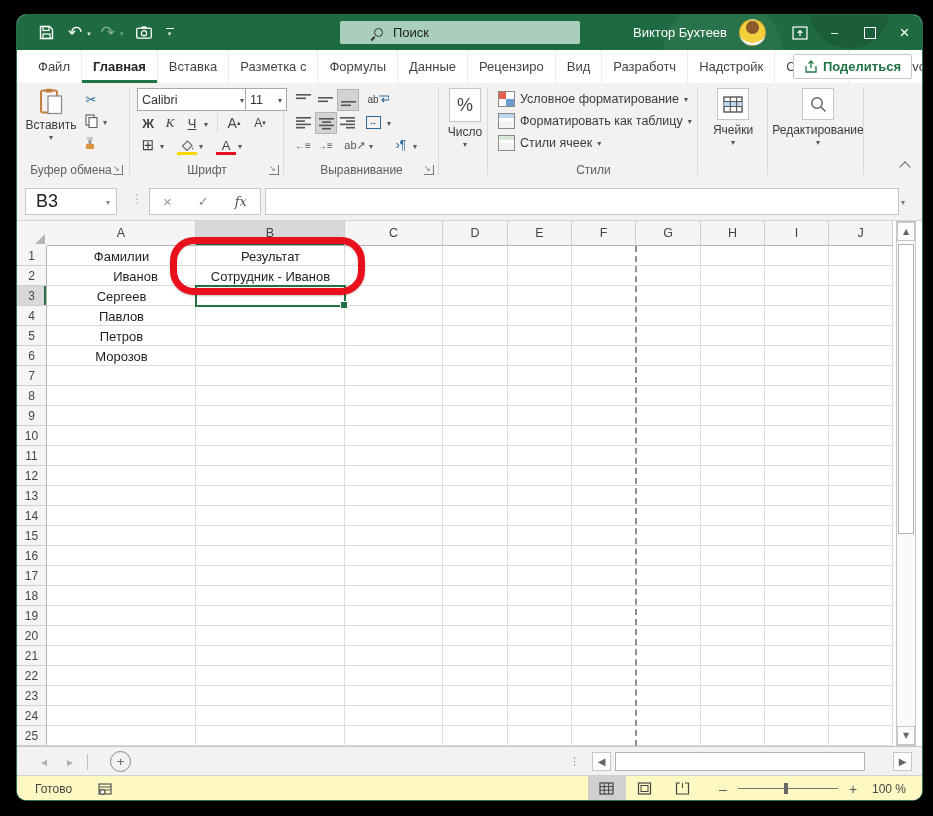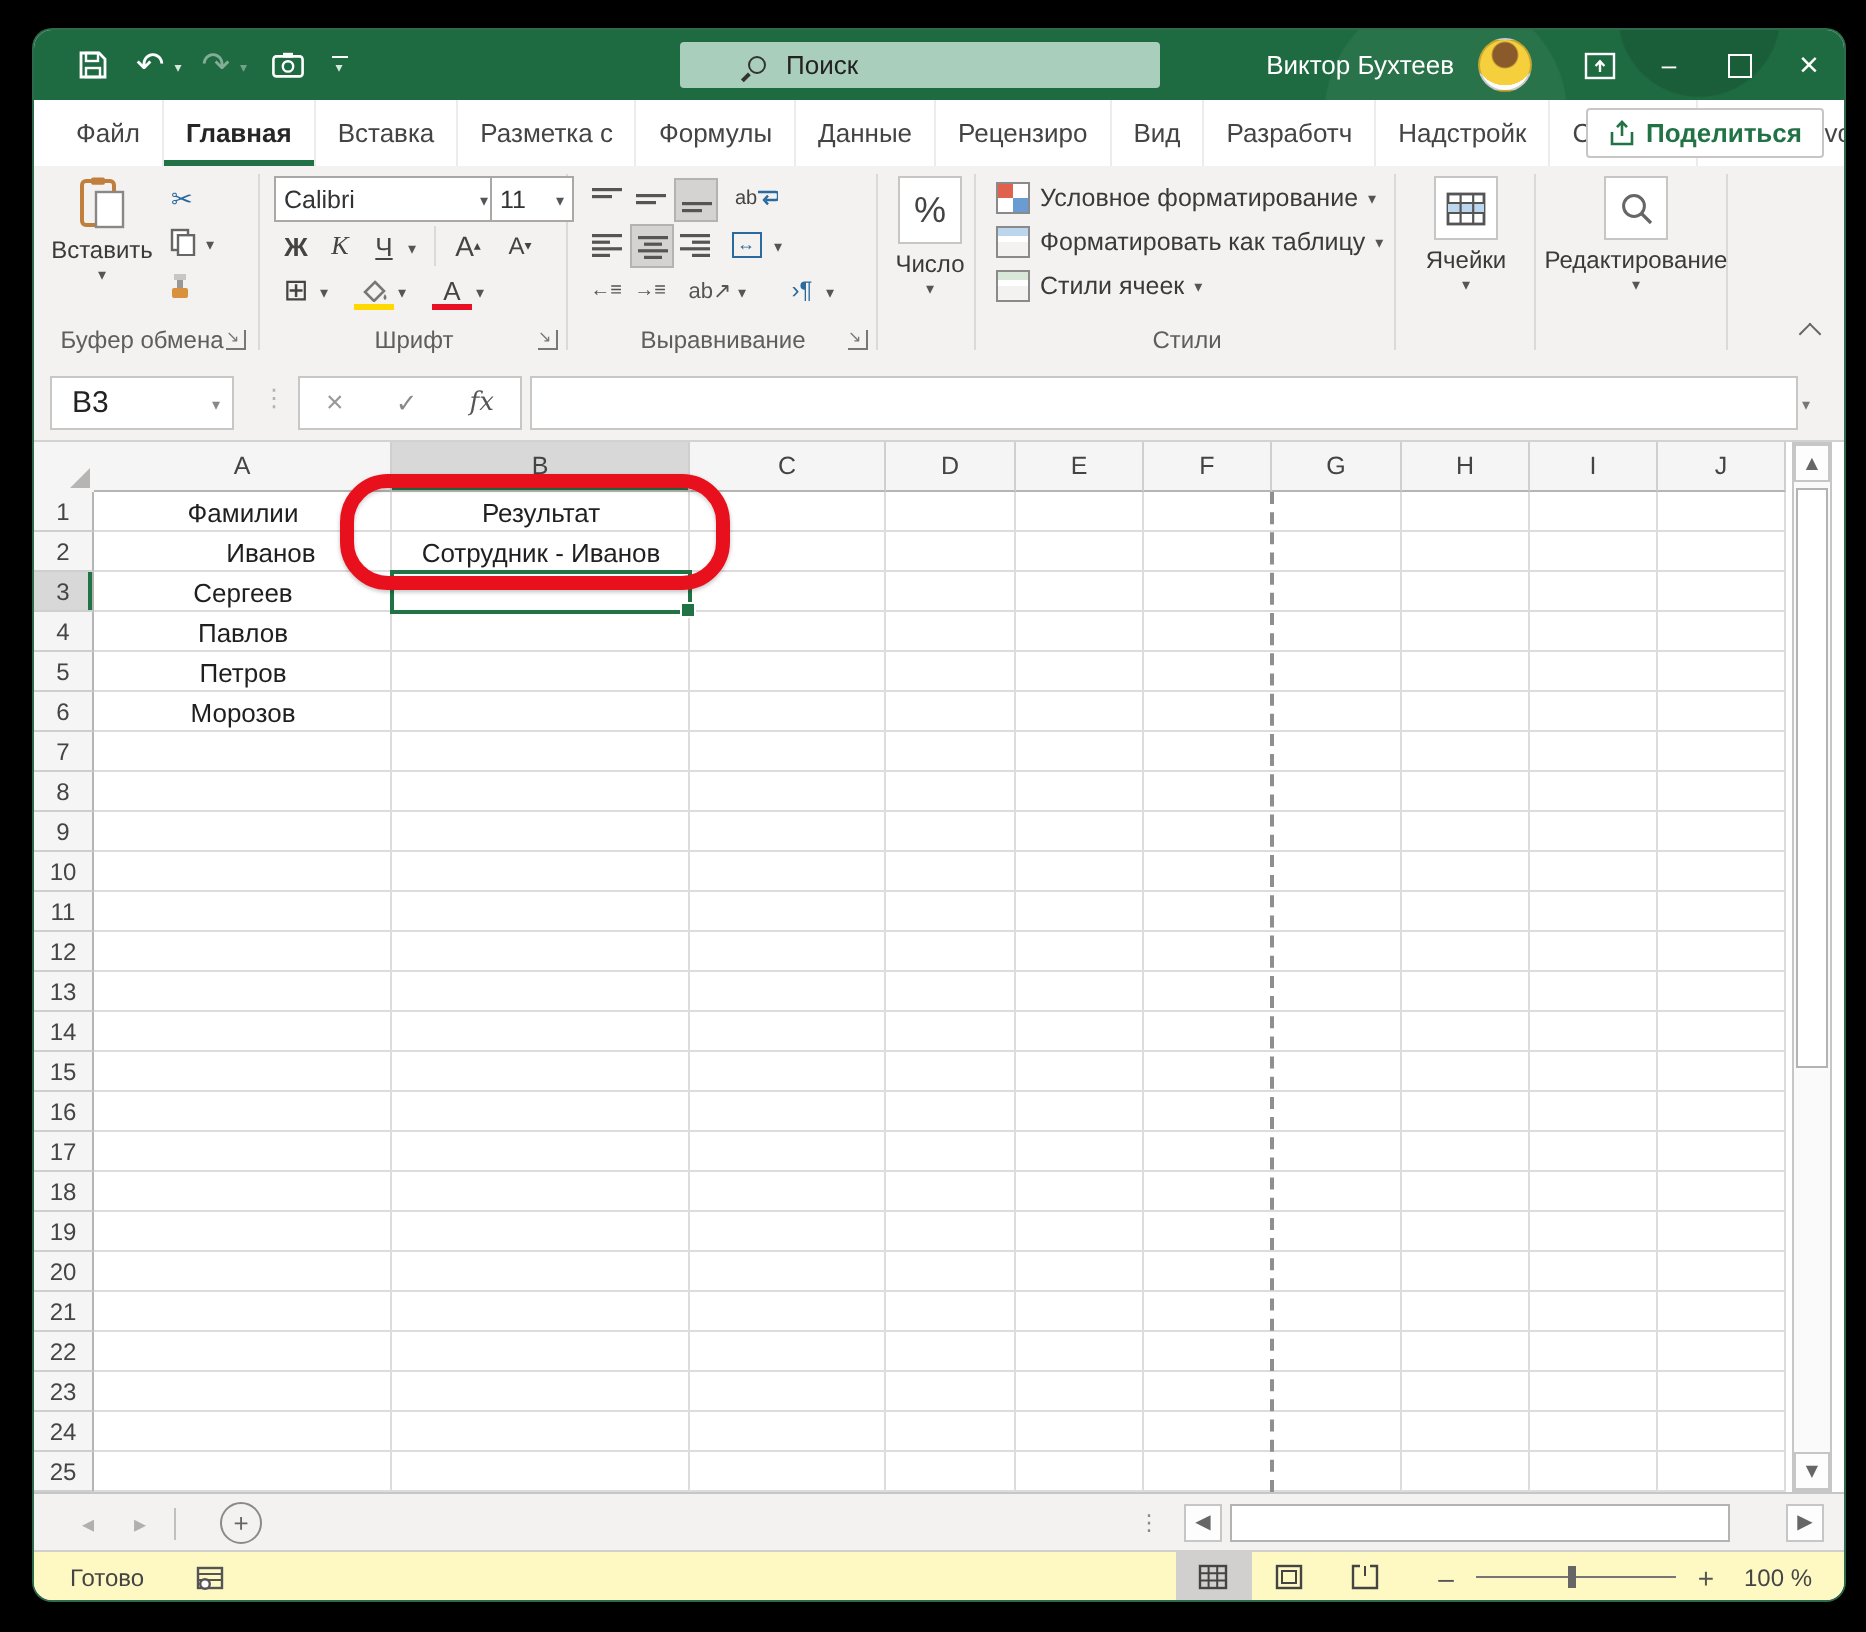--- a/index.html
+++ b/index.html
@@ -47,21 +47,21 @@
   .sbtn.hl{background:#d5d3d1;border:1px solid #b5b3b1;}
   .combo{position:absolute;height:21px;background:#fff;border:1px solid #aaa8a6;display:flex;align-items:center;
     font-size:12.5px;color:#333;padding:0 4px;justify-content:space-between;}
   .u-red{box-shadow:inset 0 -3px 0 #e81123;}
   .u-yel{box-shadow:inset 0 -3px 0 #ffd800;}
   svg{display:block;}
   .chev-up{display:inline-block;width:7px;height:7px;border-left:1.5px solid #666;border-top:1.5px solid #666;transform:rotate(45deg);}
   
   #formularow{position:absolute;left:0;top:167px;width:100%;height:38px;background:#f3f2f1;border-bottom:1px solid #d4d2d0;}
   .fwhite{position:absolute;top:6px;height:25px;background:#fff;border:1px solid #c9c7c5;display:flex;align-items:center;}
-  #namebox-text{margin-left:10px;font-size:15px;color:#222;flex:1;}
+  #namebox-text{margin-left:10px;font-size:18px;color:#222;flex:1;}
   .fxi{font-family:"DejaVu Serif",serif;font-style:italic;font-size:13px;color:#555;}
   
   #grid{position:absolute;left:0;top:206px;width:876px;height:525px;background:#fff;}
   #corner{position:absolute;left:0;top:0;width:30px;height:25px;background:#f5f5f5;border-right:1px solid #b5b5b5;border-bottom:1px solid #b5b5b5;}
   #corner .tri{position:absolute;right:2px;bottom:2px;width:0;height:0;border-left:10px solid transparent;border-bottom:10px solid #b7b5b3;}
   .colhead{position:absolute;top:0;height:24px;background:#f5f5f5;border-right:1px solid #cfcfcf;border-bottom:1px solid #b5b5b5;
     display:flex;align-items:center;justify-content:center;font-size:12.5px;color:#444;}
   .colhead.sel{background:#d8d8d8;box-shadow:inset 0 -2px 0 #217346;}
   .rowhead{position:absolute;left:0;width:29px;background:#f5f5f5;border-right:1px solid #b5b5b5;border-bottom:1px solid #cfcfcf;
     display:flex;align-items:center;justify-content:center;font-size:12px;color:#454545;}

